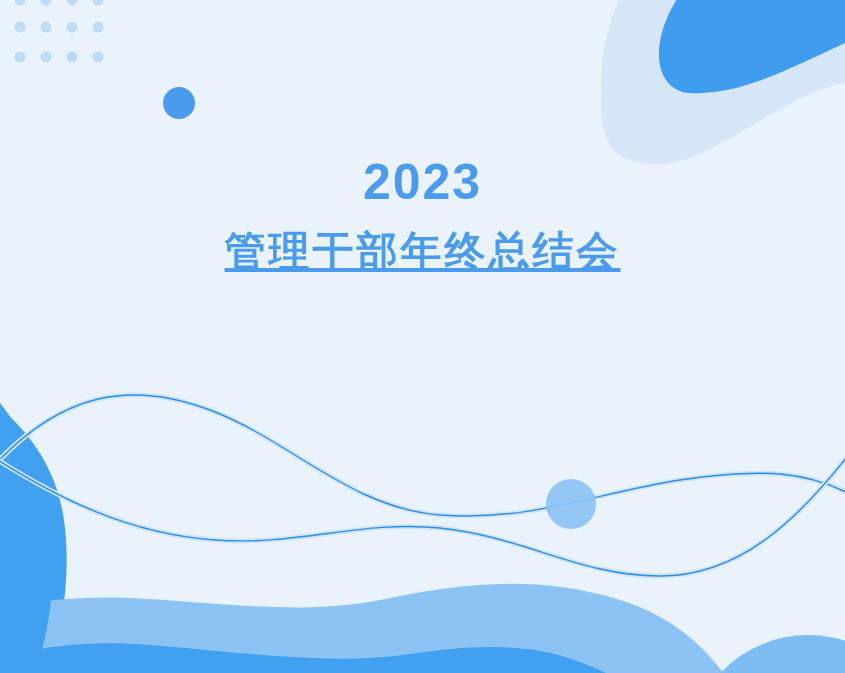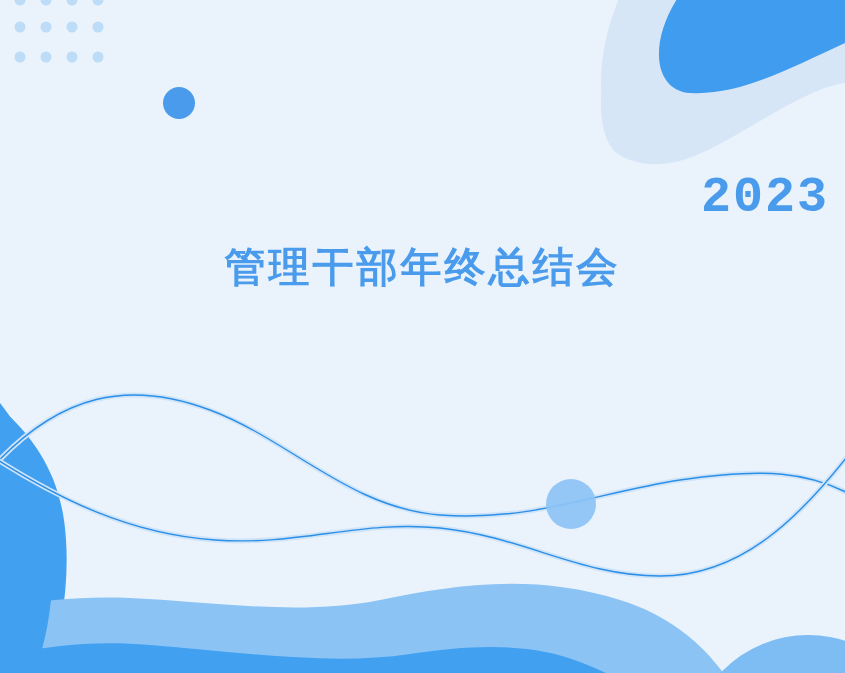--- a/index.html
+++ b/index.html
@@ -39,33 +39,33 @@
     text-align: center;
     z-index: 5;
   }
 
   #slide-year {
     font-size: 50px;
     font-weight: bold;
     color: #4a9bec;
     letter-spacing: 2px;
     line-height: 1.08;
-    margin: 16px;
-    font-family: Liberation Mono, monospace;
-    text-align: right;
+    margin: 0;
+    font-family: Liberation Sans, sans-serif;
   }
 
   #slide-subtitle {
     font-size: 41px;
     font-weight: bold;
     color: #4a9bec;
     letter-spacing: 3px;
     line-height: 1.2;
     margin: 18px 0 0 0;
     font-family: "DejaVu Sans", "Liberation Sans", sans-serif;
+    text-decoration: underline;
   }
 </style>
 </head>
 <body>
 
 <div id="slide">
 
   <svg id="bg-art" viewBox="0 0 845 673" width="845" height="673" xmlns="http://www.w3.org/2000/svg">
 
     <rect x="0" y="0" width="845" height="673" fill="#eaf3fc"></rect>

